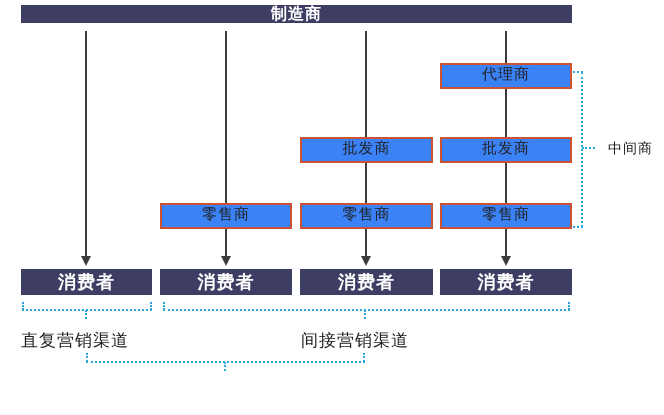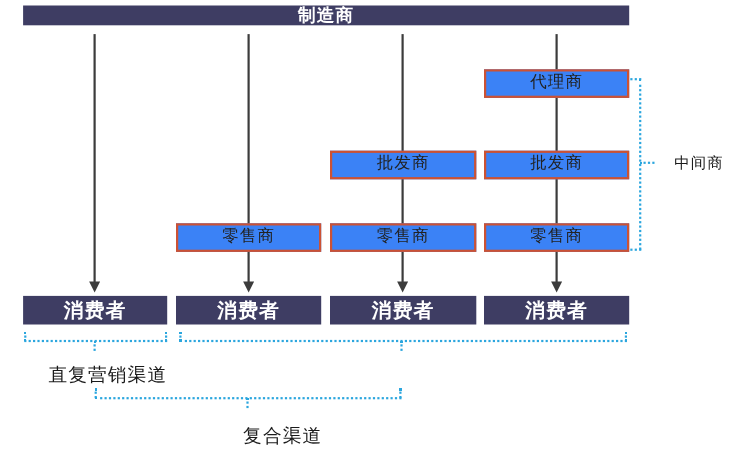--- a/index.html
+++ b/index.html
@@ -23,21 +23,21 @@
   .nbox{position:absolute;background:var(--navy);color:#fff;font-weight:bold;
     display:flex;align-items:center;justify-content:center;font-size:18px;letter-spacing:1px;}
   .nbox.manufacturer{font-size:16px;}
   
   .obox{position:absolute;background:#3b82f6;border:2px solid var(--box-border);
     display:flex;align-items:flex-start;justify-content:center;font-size:15px;color:#222;letter-spacing:1px;}
   
   .dh{position:absolute;height:0;border-top:2px dotted var(--bracket-blue);}
   .dv{position:absolute;width:0;border-left:2px dotted var(--bracket-blue);}
   
-  .lbl{position:absolute;font-size:17px;color:#1a1a1a;text-align:right;letter-spacing:1px;}
+  .lbl{position:absolute;font-size:17px;color:#1a1a1a;text-align:left;letter-spacing:1px;}
   .lbl.small{font-size:14px;}
 </style>
 </head>
 <body>
 
 <div class="canvas">
 
   <div class="vline" style="left:85px;"></div>
   <div class="vline" style="left:225px;"></div>
   <div class="vline" style="left:365px;"></div>
@@ -101,22 +101,22 @@
     <div class="dv" style="left:85px;top:310px;height:9px;"></div>
   </div>
   <div class="lbl" style="left:21px;top:329px;width:131px;font-family:Liberation Serif, serif;">直复营销渠道</div>
 
   <div>
     <div class="dv" style="left:163px;top:302px;height:8px;"></div>
     <div class="dh" style="left:163px;top:309px;width:407px;"></div>
     <div class="dv" style="left:568px;top:302px;height:8px;"></div>
     <div class="dv" style="left:364px;top:310px;height:9px;"></div>
   </div>
+  <div class="lbl" style="left:301px;top:329px;width:130px;">间接营销渠道</div>
 
   <div>
     <div class="dv" style="left:86px;top:353px;height:9px;"></div>
     <div class="dh" style="left:86px;top:361px;width:279px;"></div>
     <div class="dv" style="left:363px;top:353px;height:9px;"></div>
     <div class="dv" style="left:224px;top:362px;height:9px;"></div>
   </div>
-  <div class="lbl" style="left:163px;top:385px;width:130px;">复合渠道</div>
 
 </div>
 
 </body></html>

